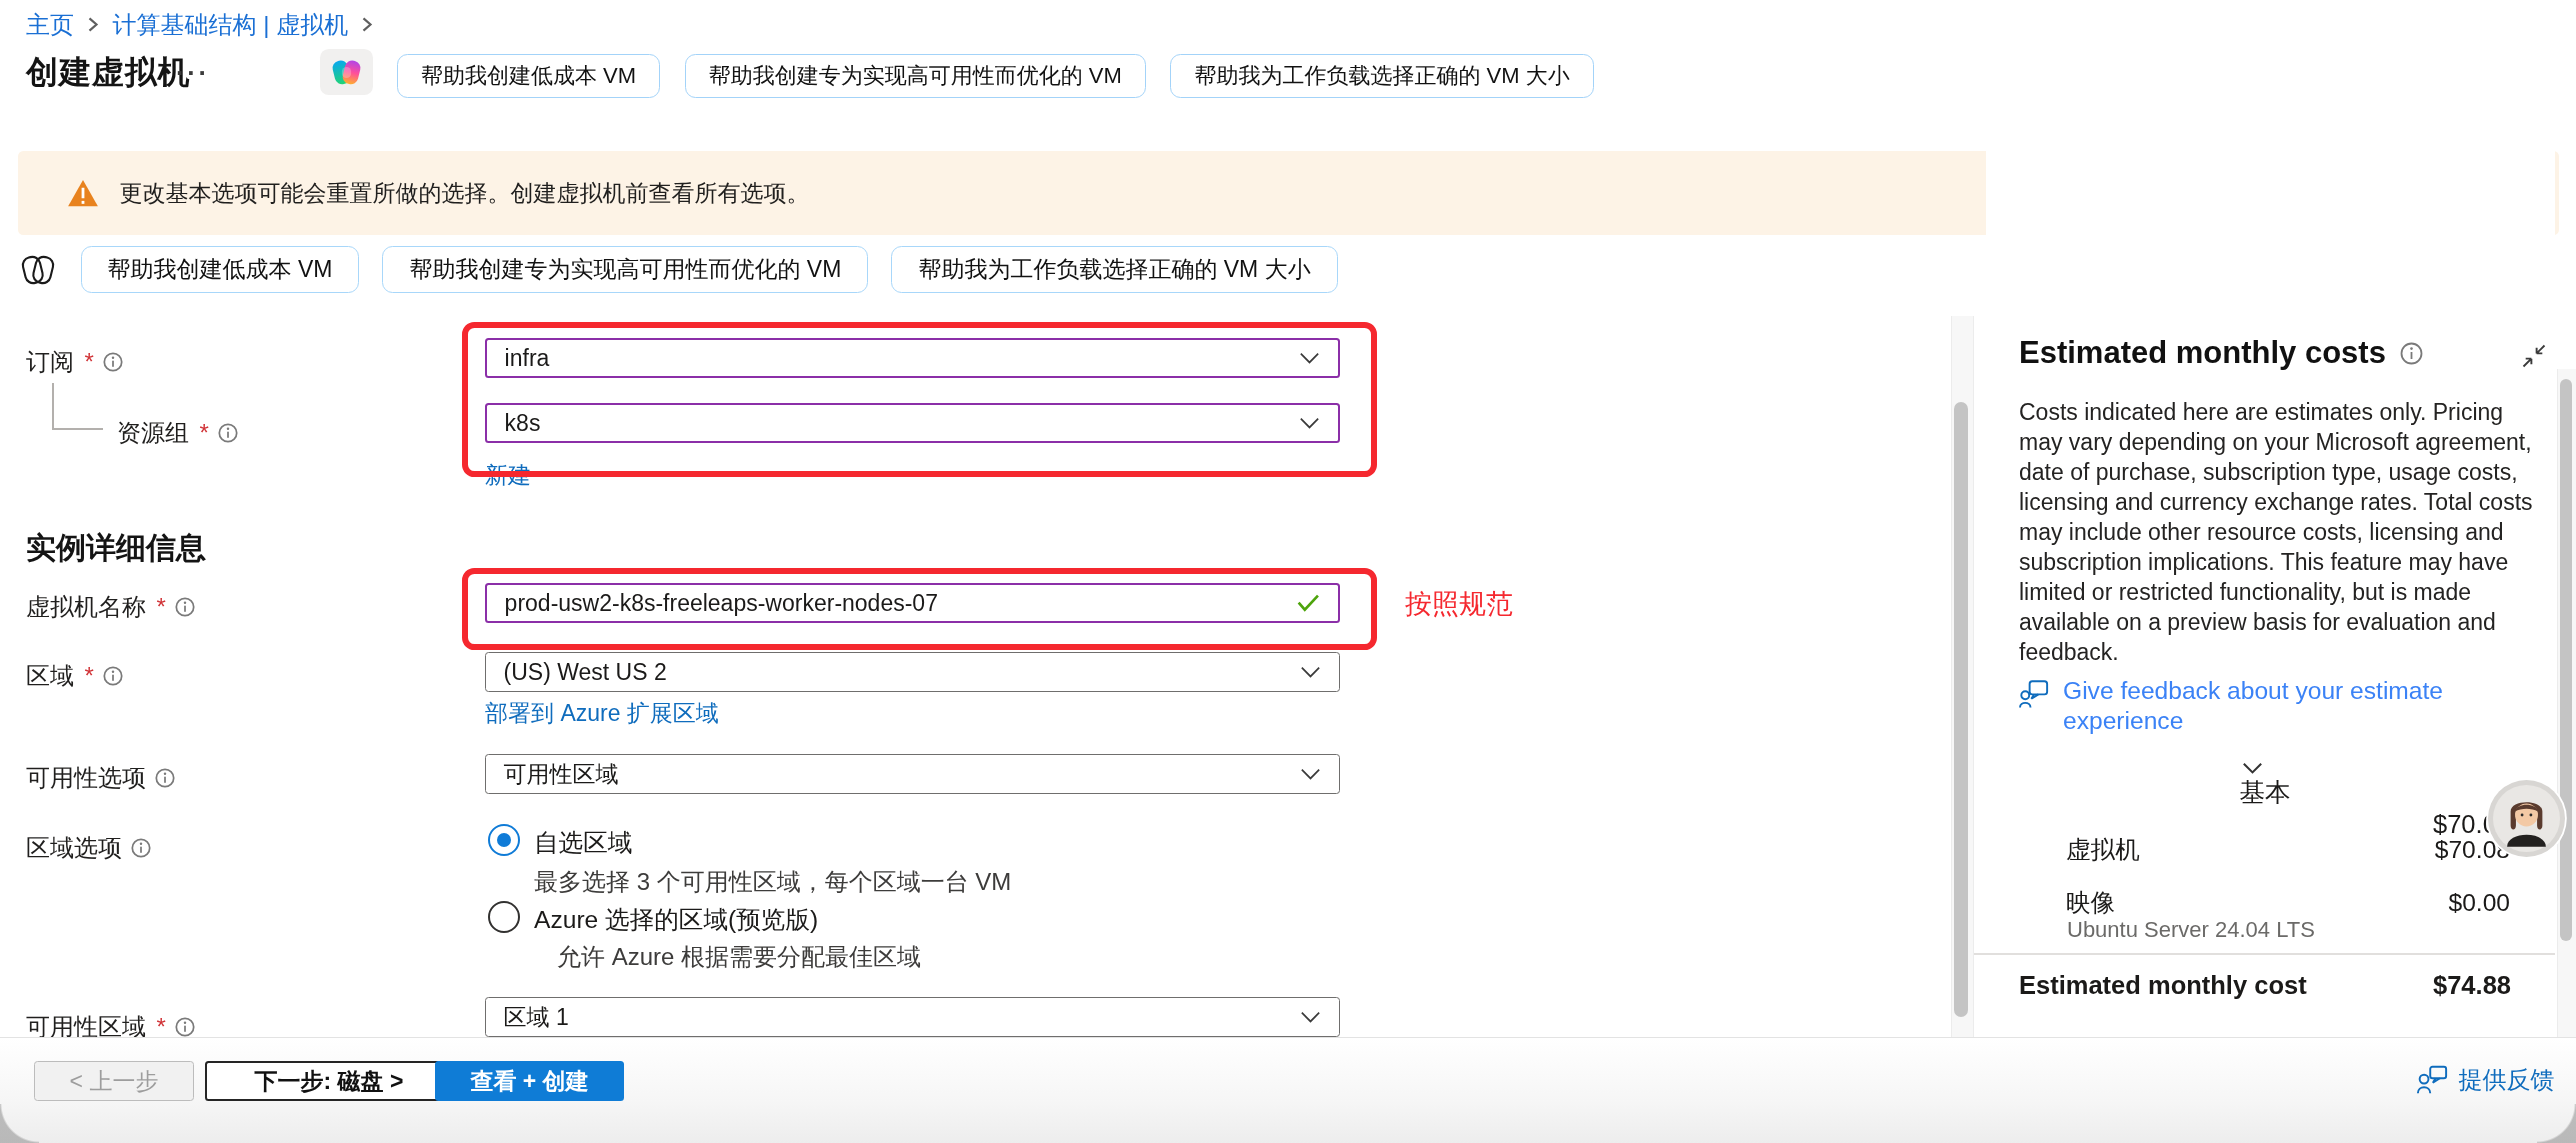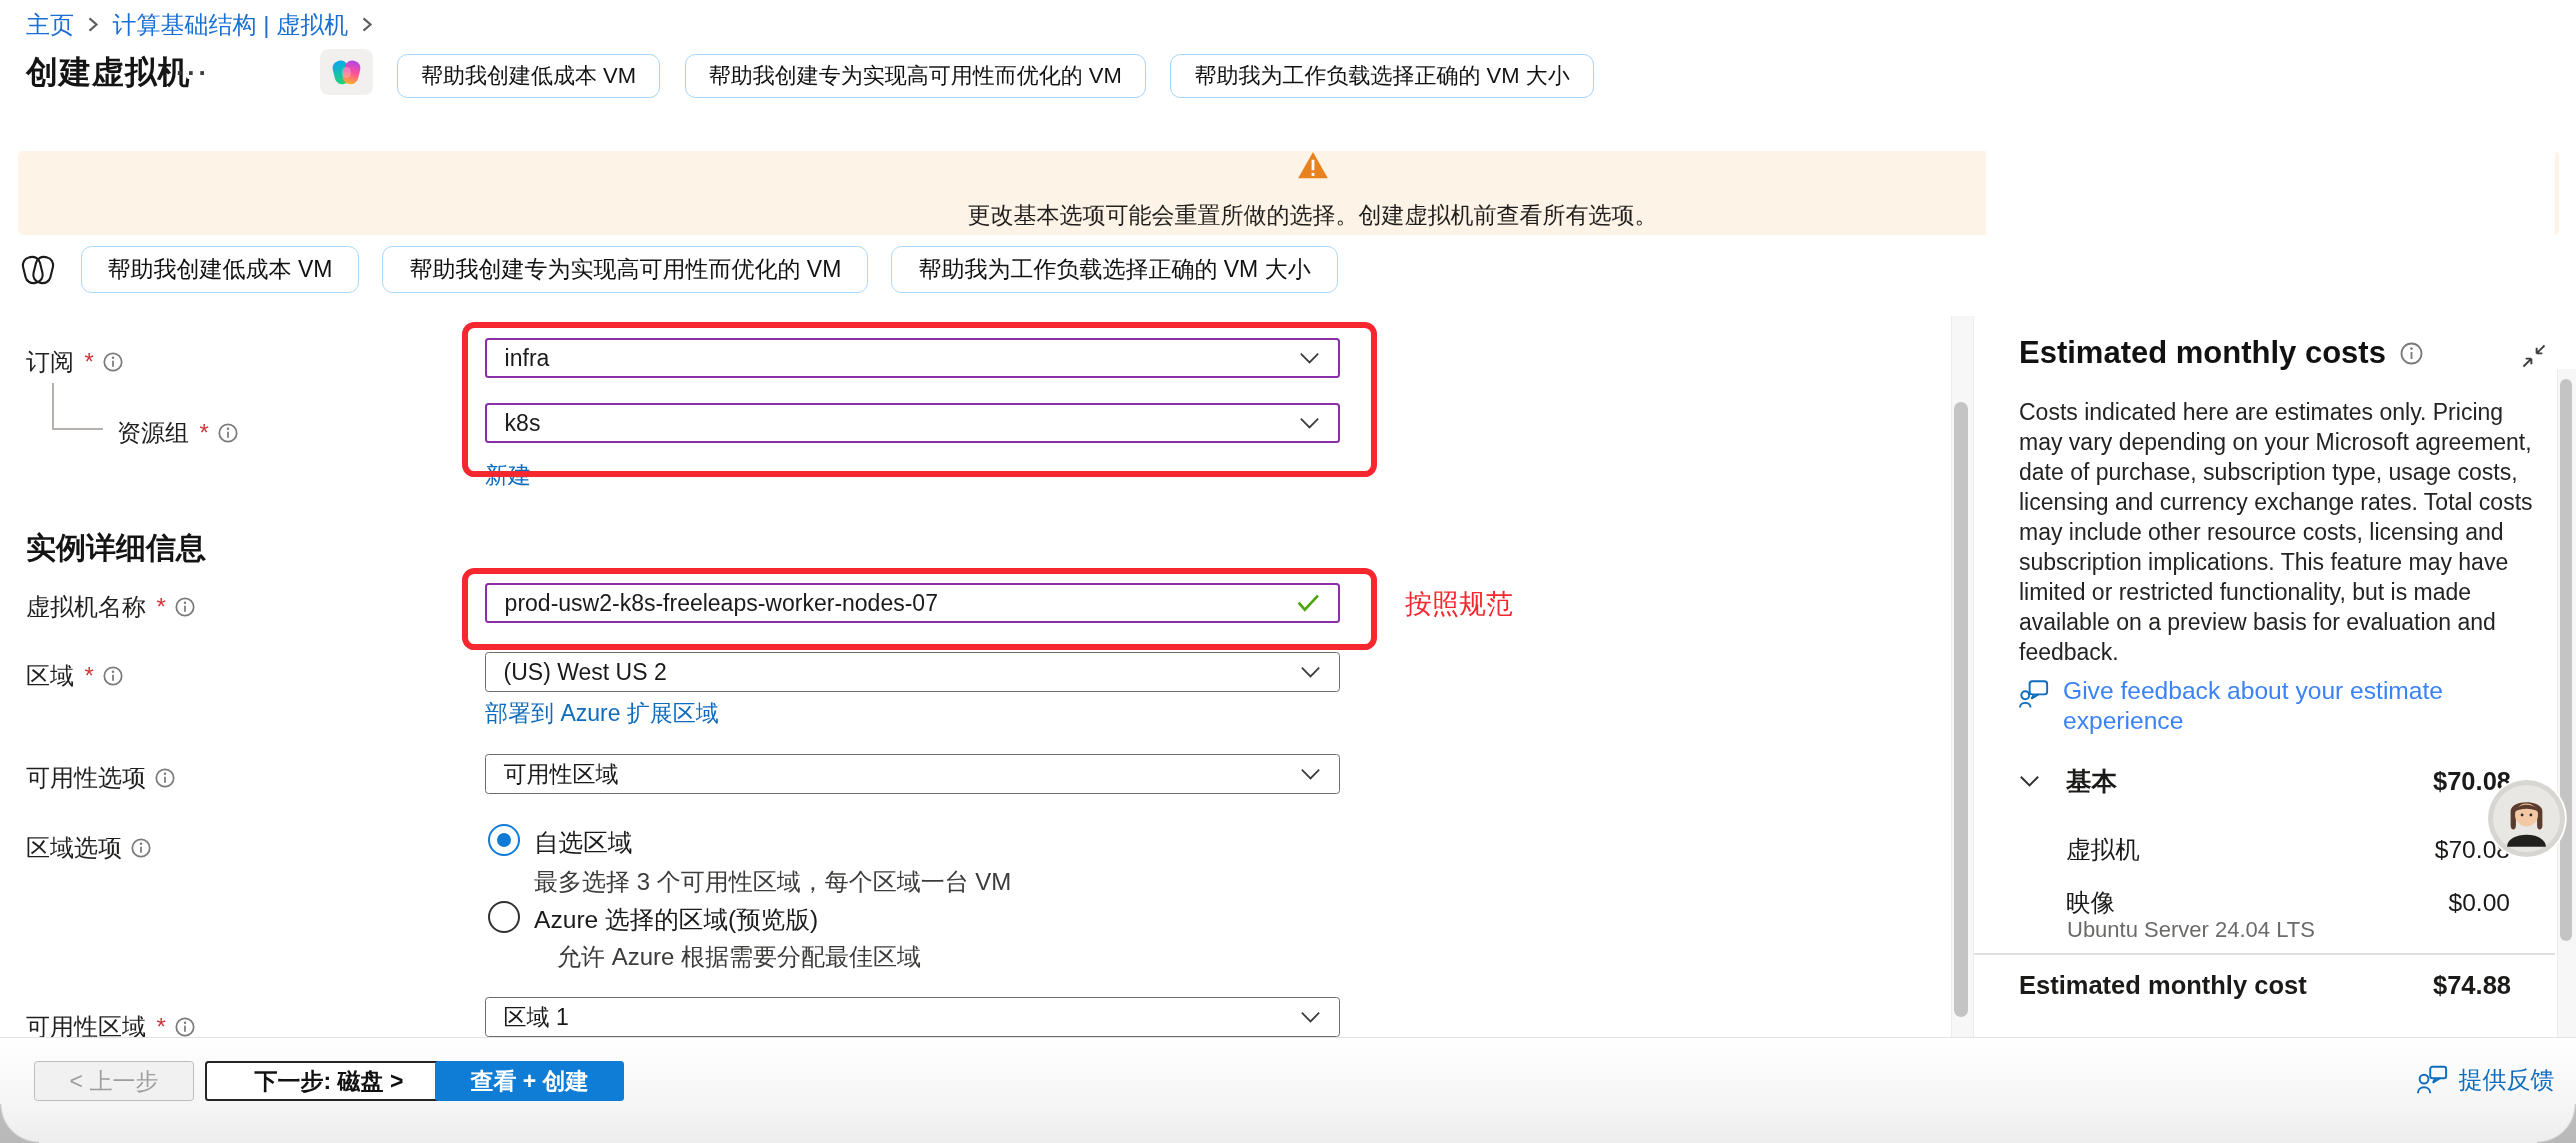--- a/index.html
+++ b/index.html
@@ -13,21 +13,21 @@
   .more-btn{position:absolute;left:176px;top:58px;font-size:26px;font-weight:700;color:#3c3c3c;letter-spacing:2.6px;}
   .copilot-tile{position:absolute;left:320px;top:49px;width:53px;height:46px;background:#f1f0ef;border-radius:8.8px;
         display:flex;align-items:center;justify-content:center;}
   .pill-row1{position:absolute;left:397px;top:54px;display:flex;gap:24.6px;}
   .pill{height:44px;display:flex;align-items:center;padding:0 23px;background:#fff;border:1.8px solid #a3d3f9;
         border-radius:10.5px;font-size:22px;color:#121212;white-space:nowrap;box-sizing:border-box;}
   .close-btn{position:absolute;left:2489px;top:50px;width:54px;height:54px;border:2.6px solid #1a1a1a;border-radius:10.5px;
         box-sizing:border-box;display:flex;align-items:center;justify-content:center;background:#fff;}
   
   .banner{position:absolute;left:17.6px;top:151px;width:2541px;height:84px;background:#fdf3e6;border-radius:5.3px;
-        display:flex;align-items:center;box-sizing:border-box;padding-left:49px;gap:21px;flex-direction:column;}
+        display:flex;align-items:center;box-sizing:border-box;padding-left:49px;gap:21px;}
   .banner-text{font-size:23px;color:#201f1e;}
   
   .pill-row2{position:absolute;left:17.6px;top:246px;display:flex;align-items:center;gap:23px;}
   .pill2{height:47px;display:flex;align-items:center;padding:0 26px;background:#fff;border:1.8px solid #a8d7fa;
         border-radius:10.5px;font-size:23px;color:#121212;white-space:nowrap;box-sizing:border-box;}
   
   .flabel{position:absolute;display:flex;align-items:center;gap:8.8px;font-size:24px;color:#201f1e;}
   .req{color:#d13438;font-size:24px;margin-left:1.8px;}
   .info-ic{display:inline-flex;}
   .ctrl{position:absolute;left:485px;width:855px;height:40px;box-sizing:border-box;background:#fff;
@@ -319,21 +319,21 @@
     <div class="fb-link">
       <svg width="30" height="35" viewBox="0 0 34 40">
         <rect x="12" y="6" width="20" height="15" rx="3" fill="none" stroke="#0f6cbd" stroke-width="2.2"></rect>
         <path d="M17 21 L14 26 L22 21" fill="none" stroke="#0f6cbd" stroke-width="2.2"></path>
         <circle cx="7" cy="22" r="4.5" fill="none" stroke="#0f6cbd" stroke-width="2.2"></circle>
         <path d="M1 36 C1 29 13 29 13 36" fill="none" stroke="#0f6cbd" stroke-width="2.2"></path>
       </svg>
       <span class="txt">Give feedback about your estimate experience</span>
     </div>
 
-    <div class="cost-row" style="top:762px;height:39px;font-size:25.5px;font-weight:700;">
+    <div class="cost-row" style="top:762px;height:39px;font-size:25.5px;font-weight:400;flex-direction:column;">
       <span style="display:flex;margin-right:26px;">
         <svg width="21" height="13" viewBox="0 0 24 15">
             <path d="M2 2 L12 12 L22 2" fill="none" stroke="#333" stroke-width="2.4"></path>
           </svg>
       </span>
       <span>基本</span>
       <span class="cost-amt">$70.08</span>
     </div>
 
     <div class="cost-row" style="top:832px;height:35px;font-size:24.6px;padding-left:47px;width:444px;">

